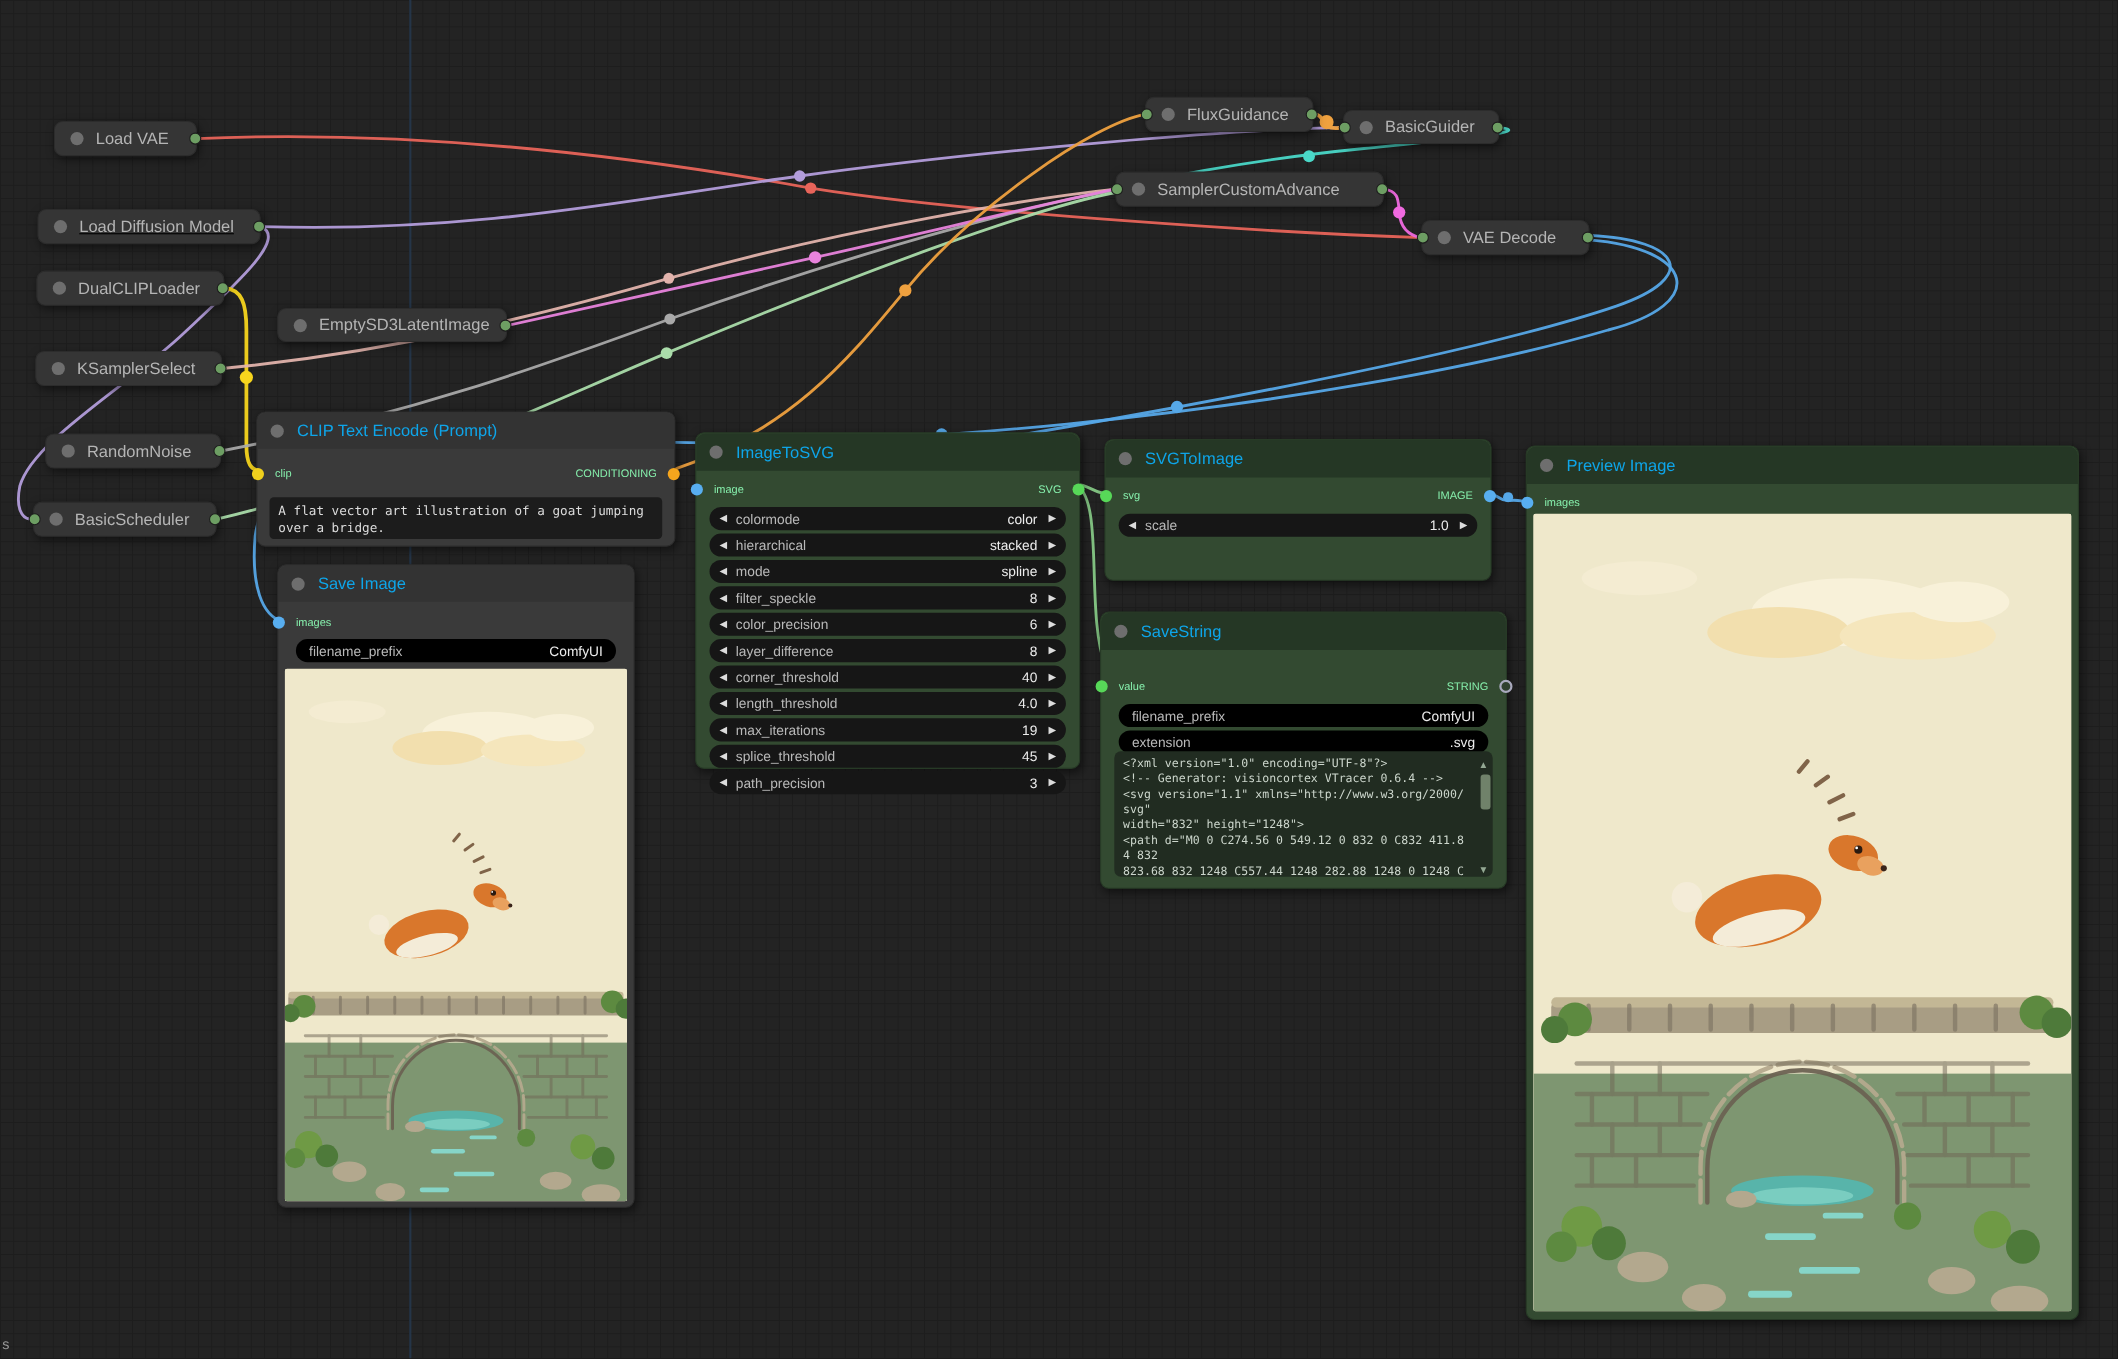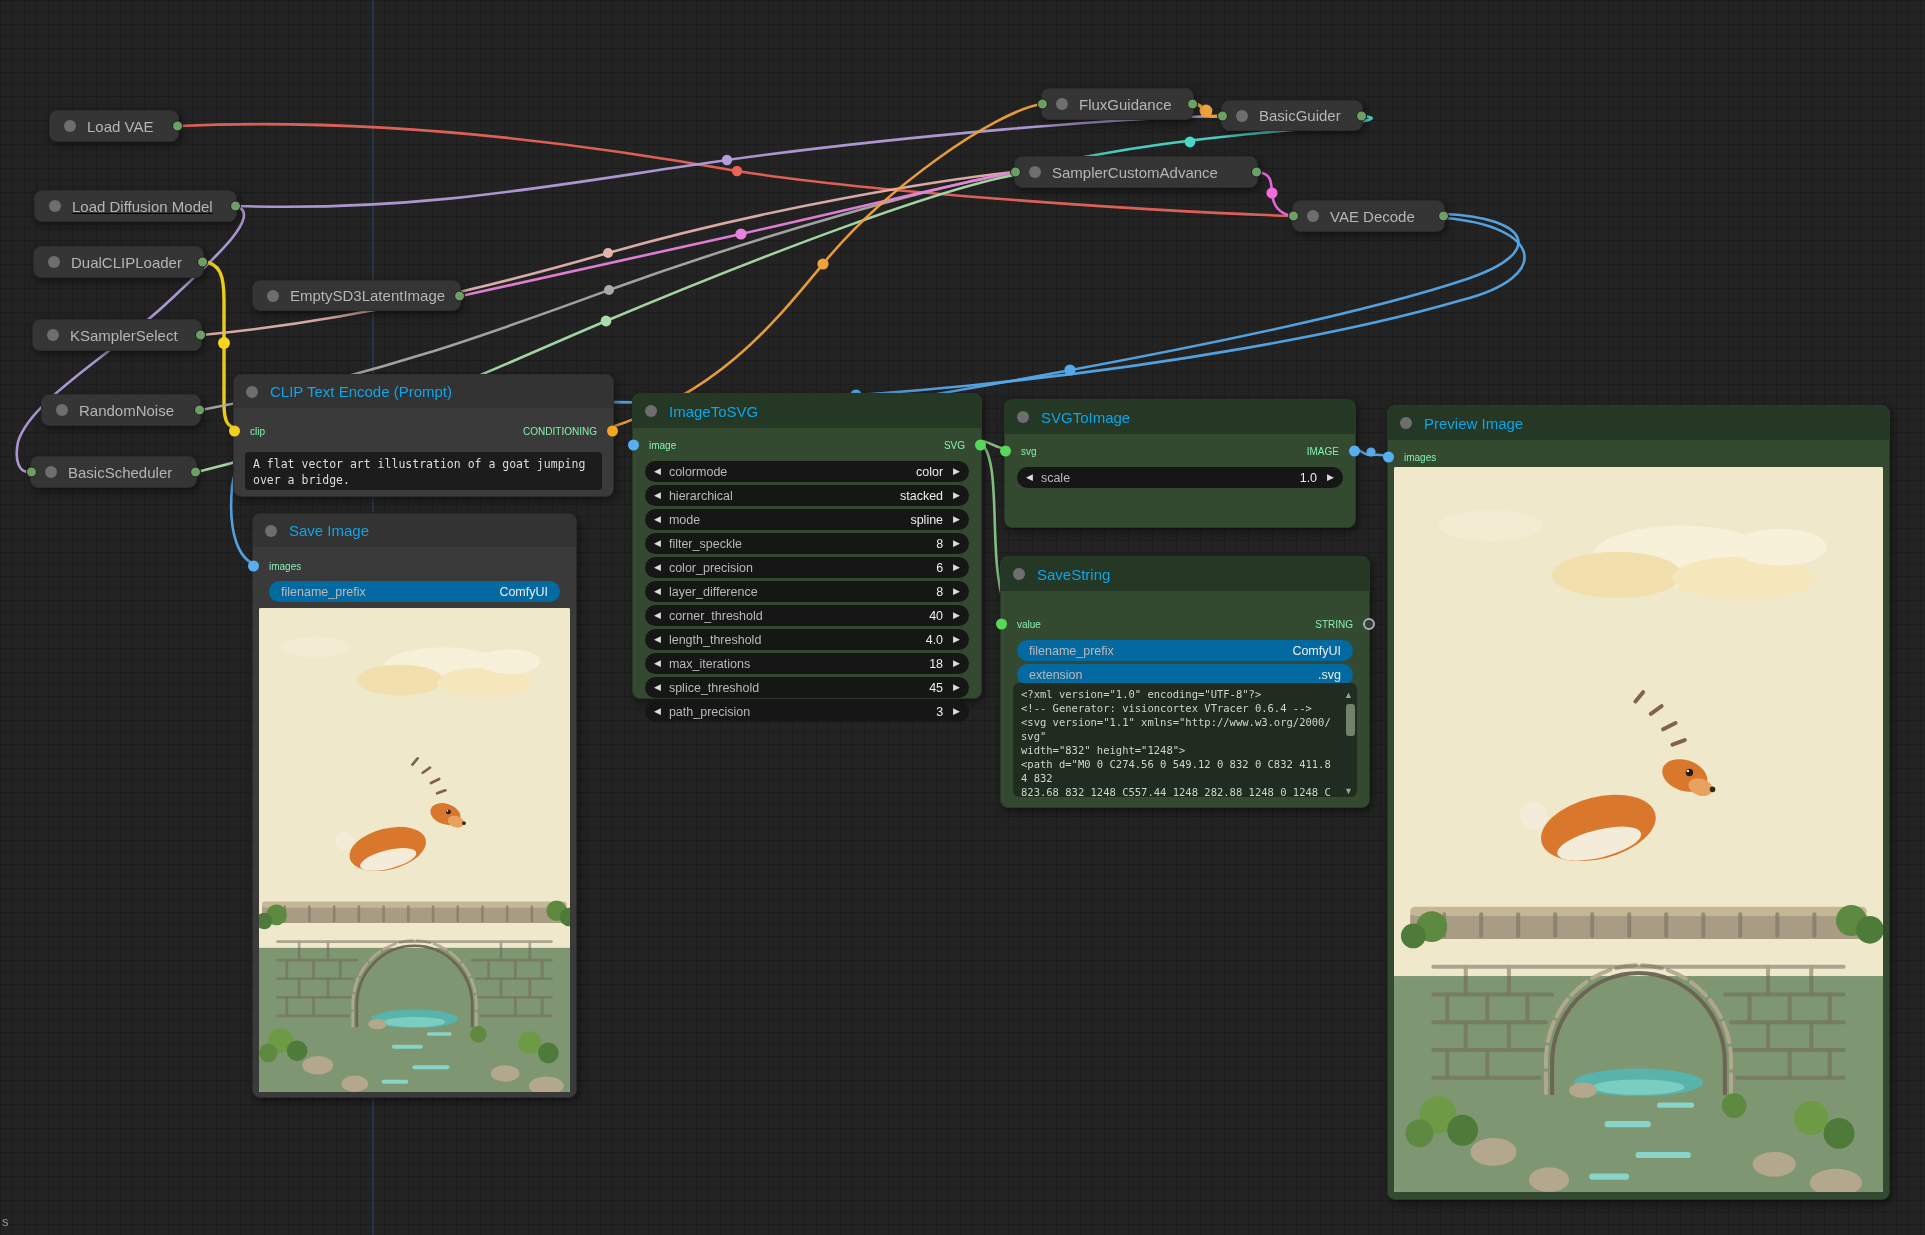--- a/index.html
+++ b/index.html
@@ -32,21 +32,21 @@
   .prow{position:relative;height:26px;display:flex;align-items:center;padding:0 16px;color:#86efac;font-size:10px;}
   .pdot{position:absolute;width:11px;height:11px;border-radius:50%;top:50%;transform:translateY(-50%);}
   .pdot.in{left:-5px;} .pdot.out{right:-5px;}
   .pdot.hollow{width:12px;height:12px;background:#30402f;border:2.5px solid #a9a9bd;box-sizing:border-box;right:-6px;}
   .pr{margin-left:auto;}
   .warrow{height:21px;background:#161616;border-radius:11px;margin:3px 12px;display:flex;align-items:center;
     padding:0 9px;font-size:12.5px;color:#b9b9b9;}
   .warrow .ar{color:#dcdcdc;font-size:9px;line-height:1;}
   .warrow .wname{margin-left:8px;}
   .warrow .wval{margin-left:auto;margin-right:10px;color:#ececec;}
-  .wtext{height:21px;background:#0369a1;border-radius:11px;margin:3px 16px;display:flex;align-items:center;
+  .wtext{height:21px;background:#000000;border-radius:11px;margin:3px 16px;display:flex;align-items:center;
     padding:0 12px;font-size:12.5px;color:#b9b9b9;}
   .wtext .wval{margin-left:auto;color:#ececec;}
   .ta{position:absolute;left:11px;right:11px;background:#1c1c1c;border-radius:4px;color:#dcdcdc;
     font:11.5px/1.4 "DejaVu Sans Mono",monospace;padding:4px 8px;box-sizing:border-box;}
   .code{position:absolute;left:12px;right:12px;background:#212c21;border-radius:6px;color:#ccd6cc;
     font:10.5px/1.33 "DejaVu Sans Mono",monospace;padding:5px 22px 5px 8px;margin:0;white-space:pre-wrap;
     word-break:break-all;overflow:hidden;box-sizing:border-box;}
   .scroll-up,.scroll-down{position:absolute;right:14px;color:#93a893;font-size:9px;z-index:3;}
   .scroll-up{top:690px;} .scroll-down{top:786px;}
   .scroll-thumb{position:absolute;right:15px;top:704px;width:9px;height:32px;background:#70826a;border-radius:3px;z-index:3;}
@@ -347,21 +347,21 @@
     </div>
     <div class="warrow">
       <span class="ar">◀</span>
       <span class="wname">length_threshold</span>
       <span class="wval">4.0</span>
       <span class="ar">▶</span>
     </div>
     <div class="warrow">
       <span class="ar">◀</span>
       <span class="wname">max_iterations</span>
-      <span class="wval">18</span>
+      <span class="wval">19</span>
       <span class="ar">▶</span>
     </div>
     <div class="warrow">
       <span class="ar">◀</span>
       <span class="wname">splice_threshold</span>
       <span class="wval">45</span>
       <span class="ar">▶</span>
     </div>
     <div class="warrow">
       <span class="ar">◀</span>

